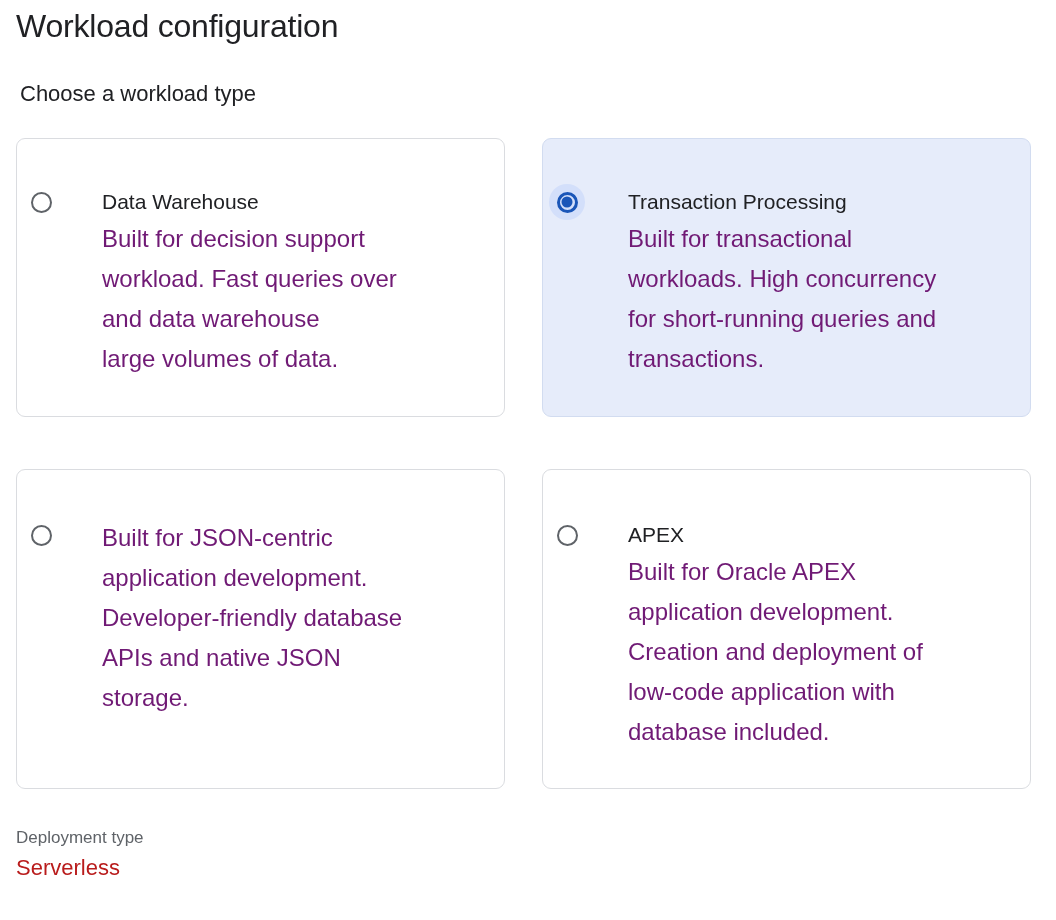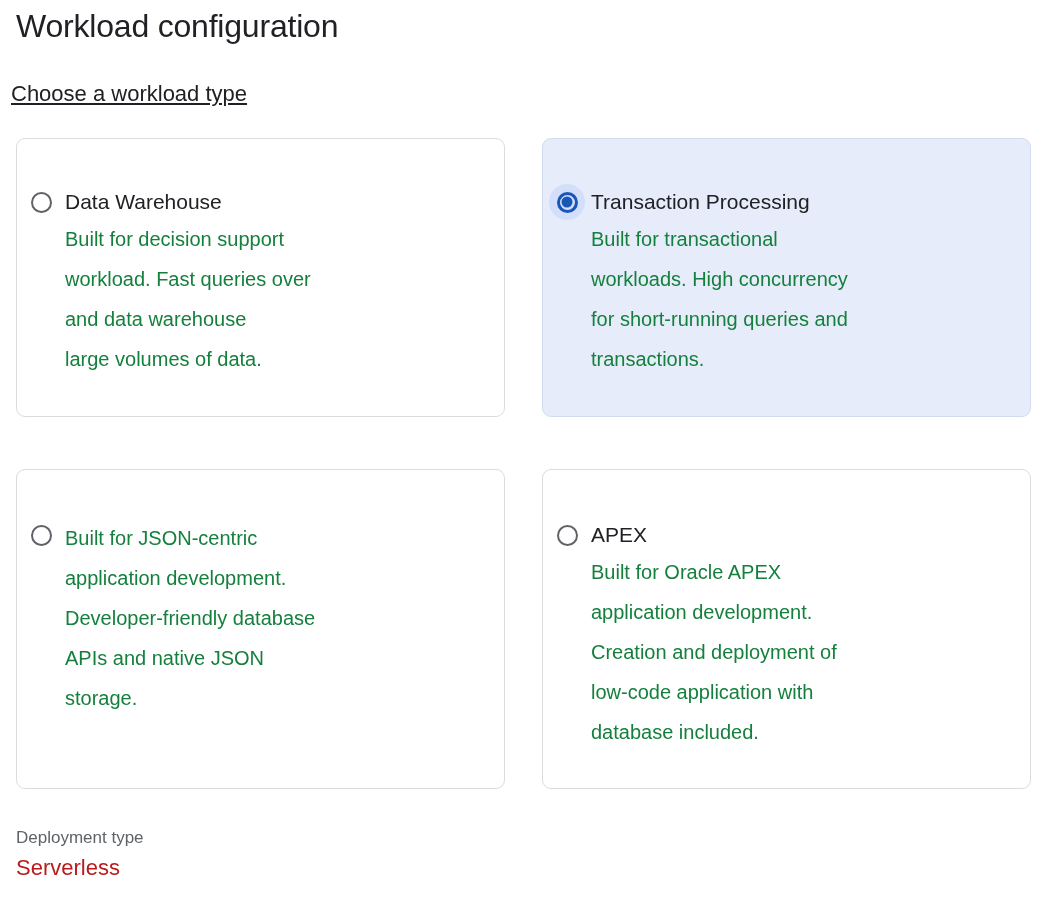--- a/index.html
+++ b/index.html
@@ -26,28 +26,27 @@
     font-size: 32px;
     font-weight: 400;
     color: #202124;
     letter-spacing: -0.2px;
     line-height: 40px;
     white-space: nowrap;
   }
 
   .section-label {
     position: absolute;
-    left: 11px;
+    left: 20px;
     top: 80px;
     font-size: 22px;
     font-weight: 400;
     color: #202124;
     line-height: 28px;
     white-space: nowrap;
-    text-decoration: underline;
   }
 
   
   .card-grid {
     position: absolute;
     left: 16px;
     top: 138px;
     width: 1018px;
   }
 
@@ -72,20 +71,21 @@
     background: #e6ecfa;
     border-color: #d2dcf0;
   }
 
   .card-inner {
     position: absolute;
     left: 0;
     top: 0;
     display: flex;
     align-items: flex-start;
+    gap: 37px;
   }
   .tall-a .card-inner { top: 46px; }
   .tall-b .card-inner { top: 48px; }
 
   
   .radio-wrap {
     position: relative;
     width: 48px;
     height: 34px;
     flex: 0 0 48px;
@@ -141,23 +141,23 @@
 
   .card-title {
     font-size: 21px;
     font-weight: 400;
     color: #202124;
     line-height: 34px;
     white-space: nowrap;
   }
 
   .card-desc {
-    font-size: 20px;
-    font-weight: 400;
-    color: #15803d;
+    font-size: 24px;
+    font-weight: 400;
+    color: #701a75;
     line-height: 40px;
     white-space: nowrap;
   }
 
   
   .deployment {
     position: absolute;
     left: 16px;
     top: 826px;
   }

